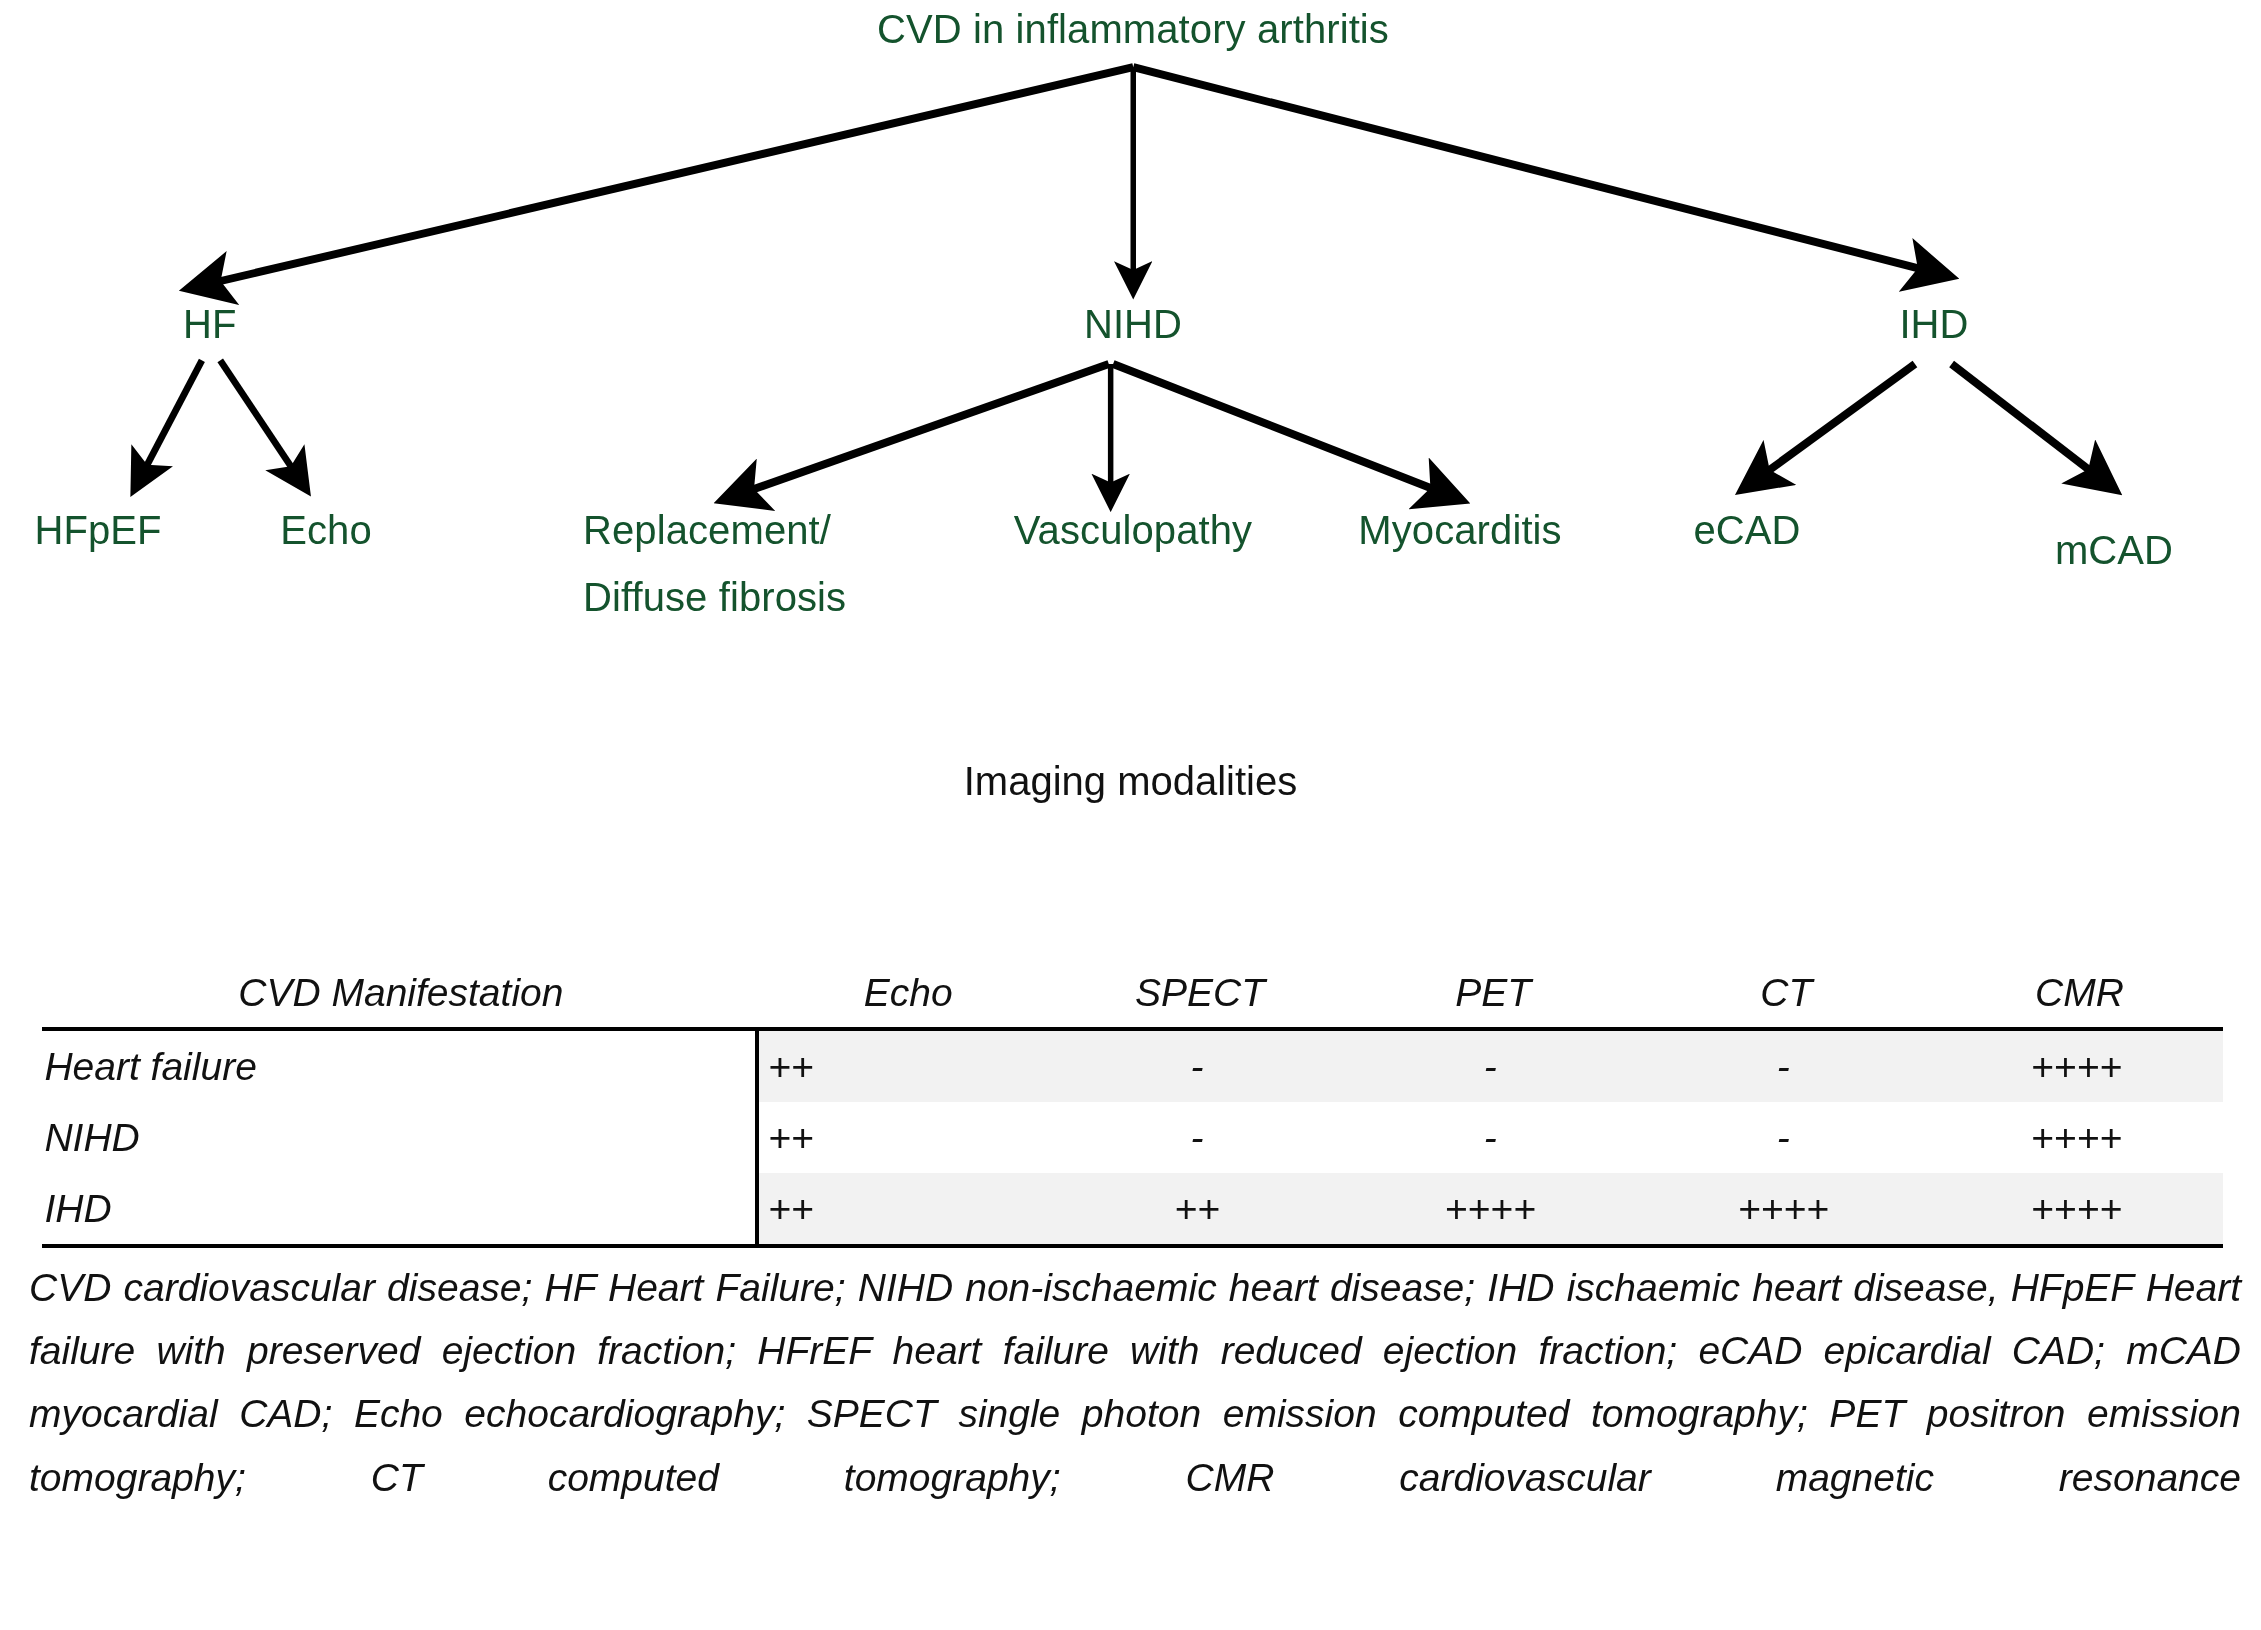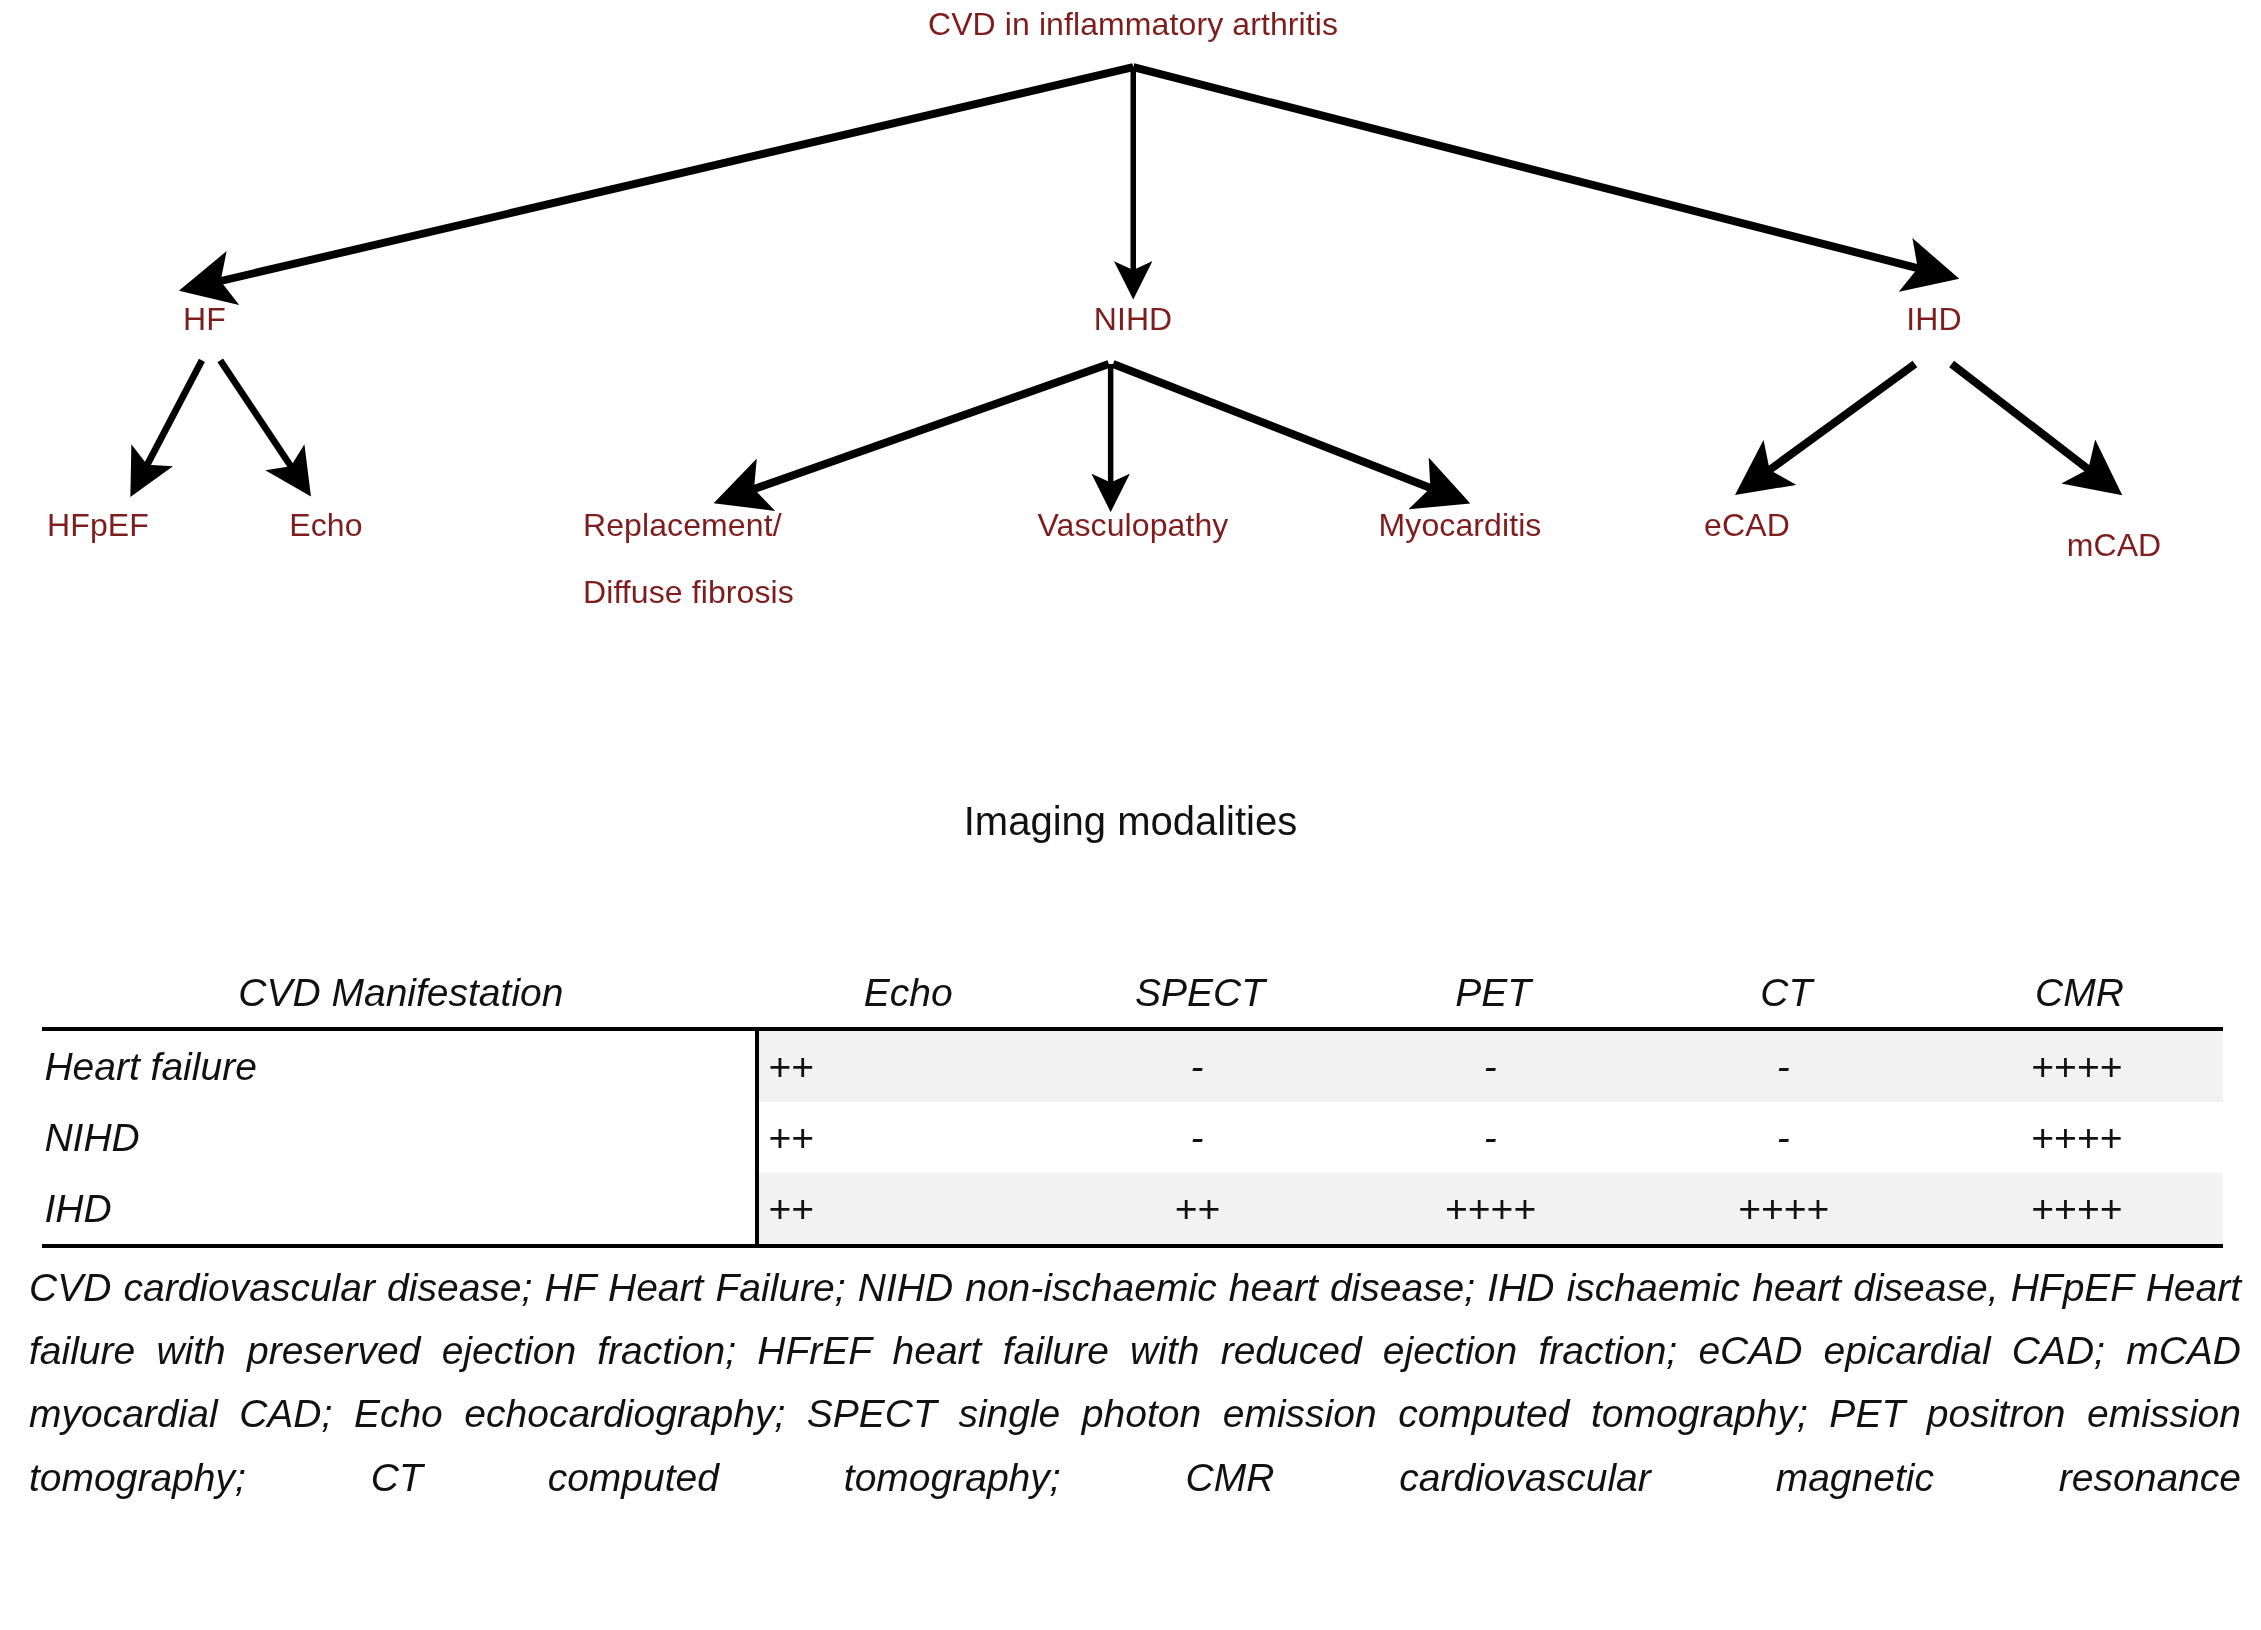--- a/index.html
+++ b/index.html
@@ -30,44 +30,43 @@
   #tree-svg {
     position: absolute;
     left: 0;
     top: 0;
     width: 2261px;
     height: 684px;
   }
   .node-label {
     position: absolute;
     font-family: "Liberation Sans", sans-serif;
-    font-size: 32px;
+    font-size: 40px;
     line-height: 1.18;
-    color: #7f1d1d;
+    color: #14532d;
     white-space: pre;
     letter-spacing: 0.1px;
   }
   .node-center {
     transform: translateX(-50%);
     text-align: center;
   }
   .node-left {
     text-align: left;
   }
 
   
   #imaging-heading {
     position: absolute;
     left: 0;
     top: 759px;
     width: 2261px;
     text-align: center;
     font-size: 40px;
     color: #111111;
-    margin-top: 40px;
   }
 
   
   #modality-table {
     position: absolute;
     left: 42px;
     top: 959px;
     width: 2181px;
   }
   table.mt {

